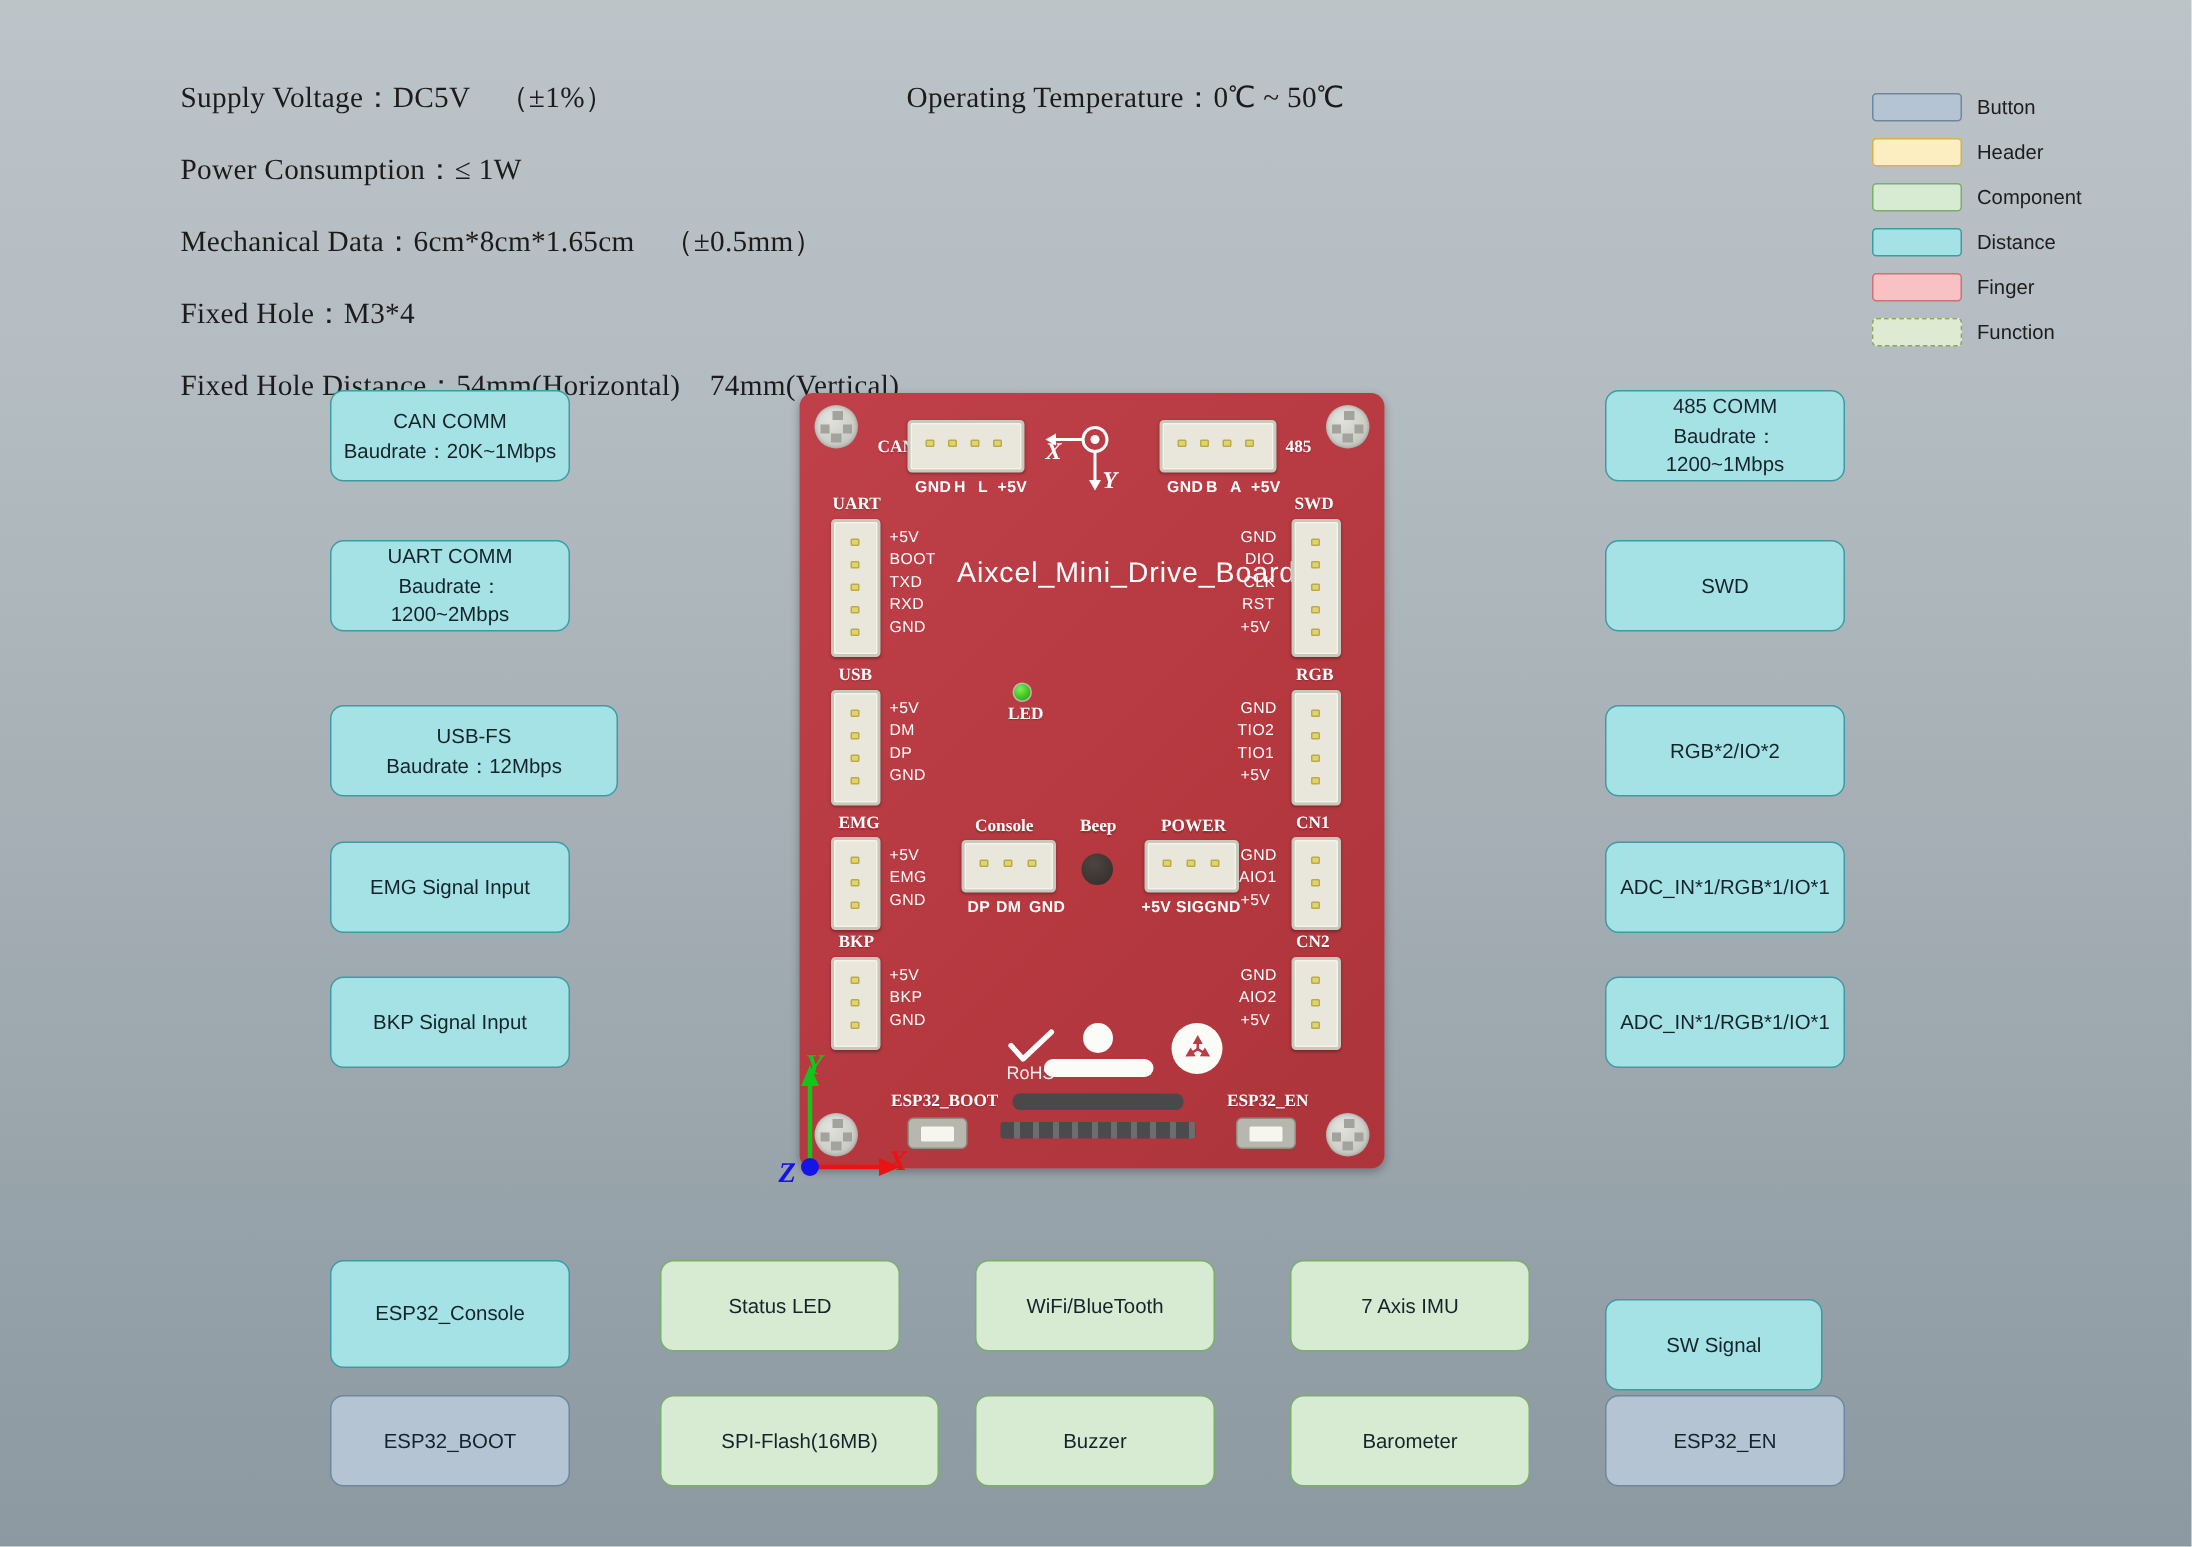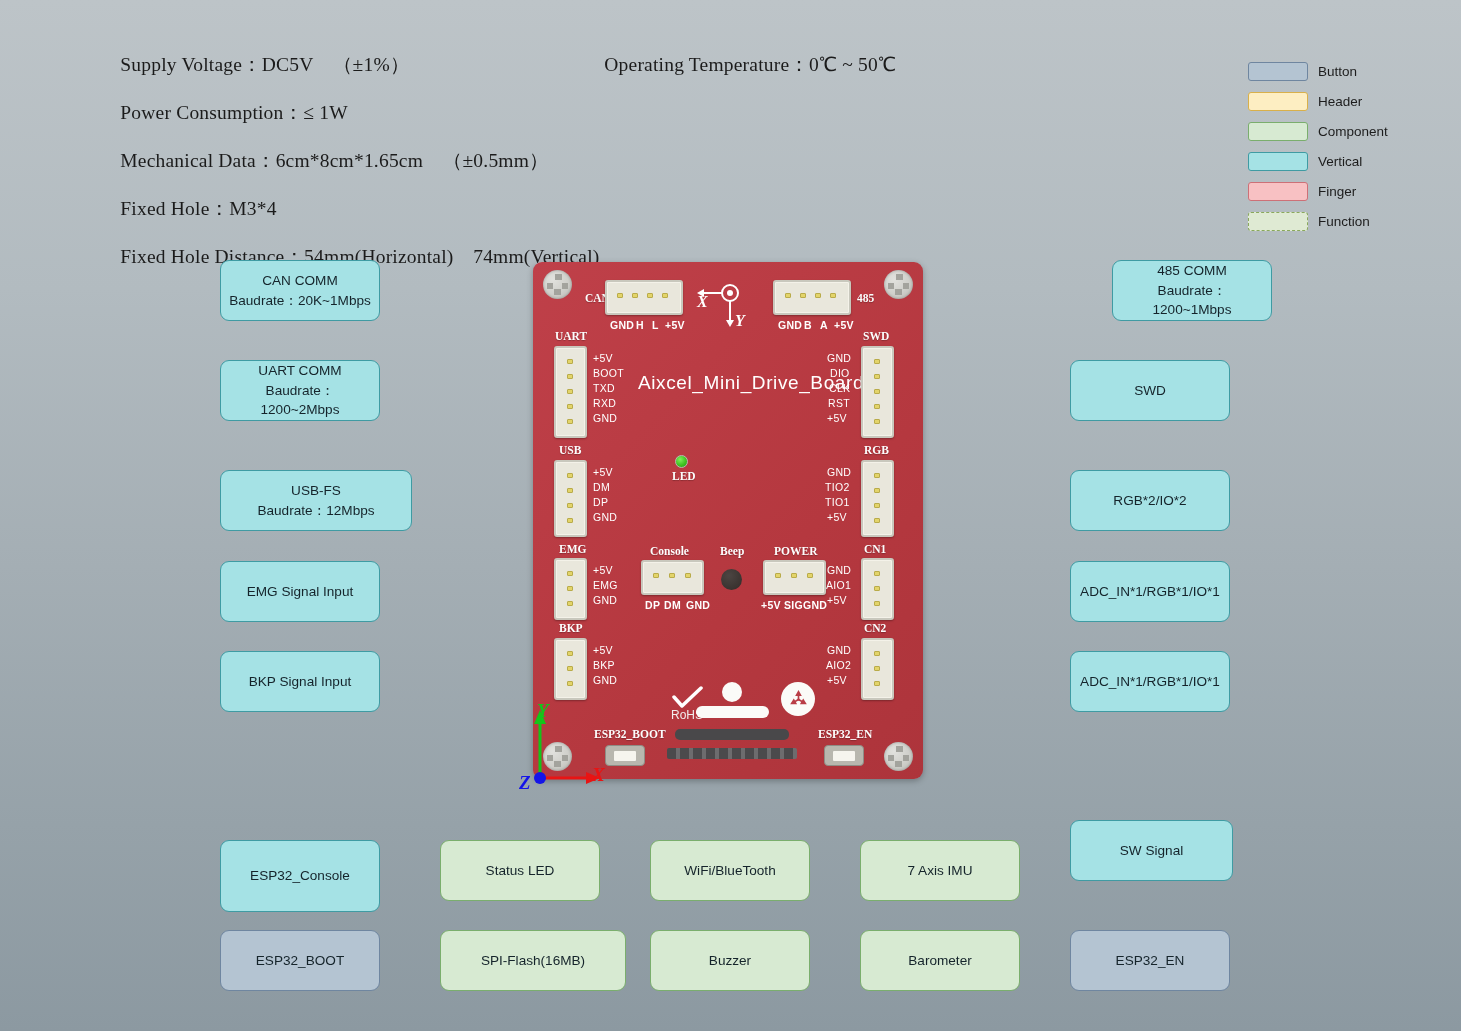--- a/index.html
+++ b/index.html
@@ -238,21 +238,21 @@
   <div class="legend-row">
     <span class="legend-swatch t-header"></span>
     <span class="legend-label">Header</span>
   </div>
   <div class="legend-row">
     <span class="legend-swatch t-component"></span>
     <span class="legend-label">Component</span>
   </div>
   <div class="legend-row">
     <span class="legend-swatch t-connector"></span>
-    <span class="legend-label">Vertical</span>
+    <span class="legend-label">Distance</span>
   </div>
   <div class="legend-row">
     <span class="legend-swatch t-finger"></span>
     <span class="legend-label">Finger</span>
   </div>
   <div class="legend-row">
     <span class="legend-swatch t-function"></span>
     <span class="legend-label">Function</span>
   </div>
 </div>
@@ -272,21 +272,21 @@
   </div>
   <div class="abox t-connector" style="left:220px;top:561px;width:160px;height:61px">
     <span>EMG Signal Input</span>
   </div>
   <div class="abox t-connector" style="left:220px;top:651px;width:160px;height:61px">
     <span>BKP Signal Input</span>
   </div>
 </div>
 
 <div id="ann-right">
-  <div class="abox t-connector" style="left:1112px;top:260px;width:160px;height:61px">
+  <div class="abox t-connector" style="left:1070px;top:260px;width:160px;height:61px">
     <span>485 COMM</span>
     <span class="l2">Baudrate：1200~1Mbps</span>
   </div>
   <div class="abox t-connector" style="left:1070px;top:360px;width:160px;height:61px">
     <span>SWD</span>
   </div>
   <div class="abox t-connector" style="left:1070px;top:470px;width:160px;height:61px">
     <span>RGB*2/IO*2</span>
   </div>
   <div class="abox t-connector" style="left:1070px;top:561px;width:160px;height:61px">
@@ -303,21 +303,21 @@
   </div>
   <div class="abox t-component" style="left:440px;top:840px;width:160px;height:61px">
     <span>Status LED</span>
   </div>
   <div class="abox t-component" style="left:650px;top:840px;width:160px;height:61px">
     <span>WiFi/BlueTooth</span>
   </div>
   <div class="abox t-component" style="left:860px;top:840px;width:160px;height:61px">
     <span>7 Axis IMU</span>
   </div>
-  <div class="abox t-connector" style="left:1070px;top:820px;width:163px;height:61px">
+  <div class="abox t-connector" style="left:1070px;top:866px;width:145px;height:61px">
     <span>SW Signal</span>
   </div>
 
   <div class="abox t-button" style="left:220px;top:930px;width:160px;height:61px">
     <span>ESP32_BOOT</span>
   </div>
   <div class="abox t-component" style="left:440px;top:930px;width:186px;height:61px">
     <span>SPI-Flash(16MB)</span>
   </div>
   <div class="abox t-component" style="left:650px;top:930px;width:160px;height:61px">

